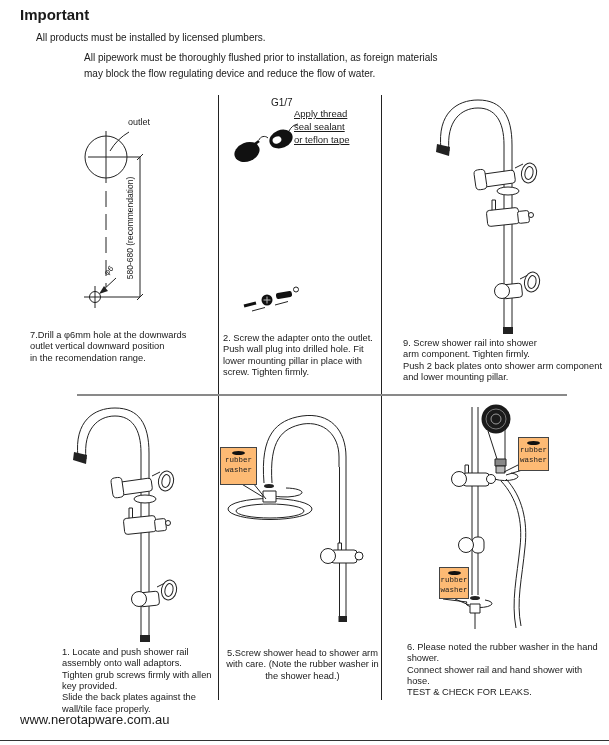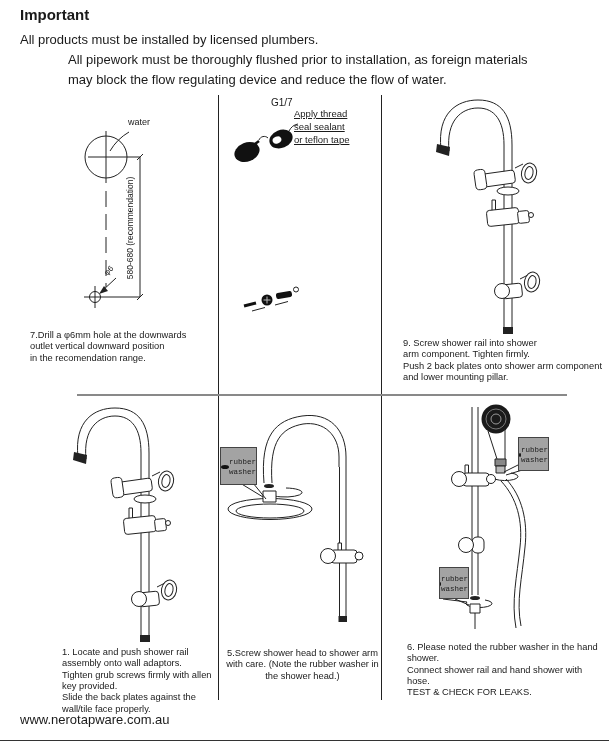--- a/index.html
+++ b/index.html
@@ -1,34 +1,34 @@
 <!DOCTYPE html>
 <html><head>
 <meta charset="utf-8">
 <style>
   html,body{margin:0;padding:0;background:#ffffff;}
   body{width:609px;height:745px;position:relative;overflow:hidden;
        font-family:"Liberation Sans",sans-serif;color:#1a1a1a;}
   .page-title{position:absolute;left:20px;top:6px;font-size:15px;font-weight:bold;}
-  .para{position:absolute;left:20px;font-size:13px;line-height:1.55;white-space:pre-line;}
+  .para{position:absolute;left:36px;font-size:10px;line-height:1.55;white-space:pre-line;}
   .vline{position:absolute;width:1px;background:#222;}
   .hline{position:absolute;height:2px;background:#898989;}
   .pageline{position:absolute;height:1px;background:#333;}
   .panel{position:absolute;}
   .panel svg{position:absolute;left:0;top:0;}
   .cap{position:absolute;font-size:9.3px;line-height:1.22;white-space:pre-line;color:#1a1a1a;}
   .lbl{position:absolute;color:#1a1a1a;white-space:pre-line;}
   .dim-label{left:52px;top:128px;width:155px;text-align:center;font-size:8.5px;
              transform:rotate(-90deg);transform-origin:center;}
   .phi-label{left:104px;top:171px;font-size:8px;transform:rotate(-45deg);}
   .outlet-label{left:128px;top:22px;font-size:9px;}
   .g12-label{left:53px;top:2px;font-size:10px;}
   .note-label{left:76px;top:13px;font-size:9.5px;line-height:1.35;text-decoration:underline;}
-  .callout{position:absolute;border:1px solid #444;background:#a3a3a3;box-sizing:border-box;
-           display:flex;flex-direction:row;align-items:center;padding-top:3px;}
+  .callout{position:absolute;border:1px solid #444;background:#fdba74;box-sizing:border-box;
+           display:flex;flex-direction:column;align-items:center;padding-top:3px;}
   .callout .washer-dot{width:13px;height:4px;background:#111;border-radius:50%;margin-bottom:1px;}
   .callout .ctext{font-family:"Liberation Mono",monospace;font-size:7.5px;line-height:1.3;
                   white-space:pre-line;text-align:center;color:#222;}
   .footer{position:absolute;left:20px;top:712px;font-size:13px;}
   svg *{vector-effect:non-scaling-stroke;}
 </style>
 </head>
 <body>
 
 <div class="page-title">Important</div>
@@ -52,21 +52,21 @@
       <line x1="140" y1="62" x2="140" y2="202"></line>
       <line x1="137" y1="65" x2="143" y2="59"></line>
       <line x1="137" y1="205" x2="143" y2="199"></line>
       <circle cx="95" cy="202" r="5.5"></circle>
       <line x1="84" y1="202" x2="140" y2="202"></line>
       <line x1="95" y1="191" x2="95" y2="213"></line>
       <line x1="101" y1="197" x2="116" y2="183"></line>
       <polygon points="99,199 104,191 108,196" fill="#222" stroke="none"></polygon>
     </g>
   </svg>
-  <div class="lbl outlet-label">water</div>
+  <div class="lbl outlet-label">outlet</div>
   <div class="lbl dim-label">580-680 (recommendation)</div>
   <div class="lbl phi-label">φ6</div>
   <div class="cap" style="left:30px;top:235px;width:175px;">7.Drill a φ6mm hole at the downwards
 outlet vertical downward position
 in the recomendation range.</div>
 </div>
 
 <div class="panel" style="left:218px;top:95px;width:163px;height:300px;">
   <svg width="163" height="300" viewBox="0 0 163 300">
     <ellipse cx="29" cy="57" rx="13" ry="9.5" fill="#111" transform="rotate(-22 29 57)"></ellipse>
@@ -83,20 +83,24 @@
       <rect x="58" y="197" width="16" height="6" rx="2" fill="#111" transform="rotate(-10 66 200)"></rect>
       <circle cx="78" cy="194.5" r="2.5" stroke="#222" fill="none"></circle>
       <line x1="34" y1="216" x2="47" y2="212.5" stroke="#222" stroke-width="1"></line>
       <line x1="57" y1="210" x2="70" y2="206.5" stroke="#222" stroke-width="1"></line>
     </g>
   </svg>
   <div class="lbl g12-label">G1/7</div>
   <div class="lbl note-label">Apply thread
 seal sealant
 or teflon tape</div>
+  <div class="cap" style="left:5px;top:238px;width:155px;">2. Screw the adapter onto the outlet.
+Push wall plug into drilled hole. Fit
+lower mounting pillar in place with
+screw. Tighten firmly.</div>
 </div>
 
 <div class="panel" style="left:381px;top:95px;width:228px;height:300px;">
   <svg width="228" height="300" viewBox="0 0 228 300">
     <g stroke="#222" fill="none" stroke-width="1">
       <line x1="123" y1="50" x2="123" y2="233"></line>
       <line x1="131" y1="50" x2="131" y2="233"></line>
       <path d="M60,54 C56,18 76,5 97,5 C121,5 131,21 131,50"></path>
       <path d="M68,56 C65,26 80,13 97,13 C114,13 123,26 123,50"></path>
       <polygon points="56,49 69,52 68,61 55,57" fill="#222" stroke="none"></polygon>

